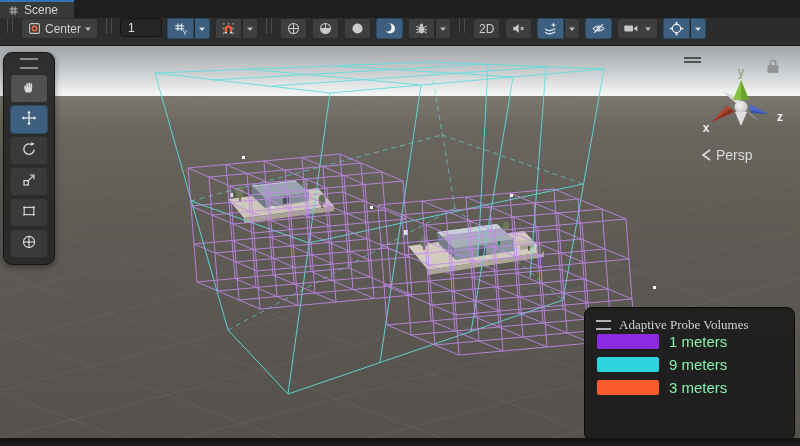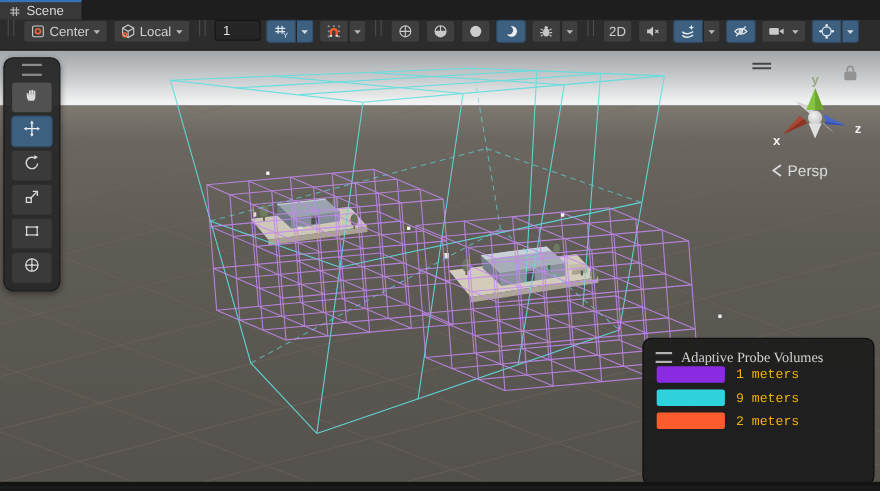--- a/index.html
+++ b/index.html
@@ -48,21 +48,21 @@
   
   .legend{position:absolute;left:584px;top:261px;width:211px;height:134px;box-sizing:border-box;
           background:rgba(30,30,30,.97);border:1px solid #0b0b0b;border-radius:8px;
           padding:9px 11px 6px;color:#ddd;}
   .lhead{display:flex;align-items:center;gap:8px;}
   .lhandle{width:15px;height:6px;border-top:2px solid #b3b3b3;border-bottom:2px solid #b3b3b3;}
   .ltitle{font-size:13px;color:#d2d2d2;font-family:Liberation Serif, serif;}
   .lsub{font-size:13px;color:#e8e8e8;margin:9px 0 7px 1px;}
   .lrow{display:flex;align-items:center;gap:10px;margin:0 0 6px 1px;}
   .lsw{width:62px;height:15px;border-radius:2px;flex:none;}
-  .llbl{font-size:12px;color:#eab308;font-family:Liberation Mono, monospace;}
+  .llbl{font-size:15px;color:#86efac;}
 </style>
 </head>
 <body>
 
 <div class="window">
 
   <div class="tabbar">
     <div class="tab">
       <span>
         <svg width="11" height="11" viewBox="0 0 12 12" stroke="#b5b5b5" stroke-width="1.2">
@@ -85,33 +85,20 @@
           <rect x="2.8" y="2.8" width="10.4" height="10.4" rx="1.5" stroke="#c9c9c9" stroke-width="1.1"></rect>
           <circle cx="8" cy="8" r="2.4" stroke="#ff6b3d" stroke-width="1.4"></circle>
         </svg>
       </span>
       <span>Center</span>
       <svg width="8" height="8" viewBox="0 0 8 8">
           <polygon points="1,2.6 7,2.6 4,6" fill="#b9b9b9"></polygon>
         </svg>
     </div>
 
-    <div class="tb">
-      <span>
-        <svg width="15" height="15" viewBox="0 0 16 16" fill="none" stroke="#c9c9c9" stroke-width="1.1">
-          <path d="M8 1.8 L13.4 4.9 V10.9 L8 14 L2.6 10.9 V4.9 Z"></path>
-          <path d="M2.6 4.9 L8 8 L13.4 4.9 M8 8 V14"></path>
-          <circle cx="4.6" cy="11.4" r="1.9" stroke="#ff6b3d" stroke-width="1.4"></circle>
-        </svg>
-      </span>
-      <span>Local</span>
-      <svg width="8" height="8" viewBox="0 0 8 8">
-          <polygon points="1,2.6 7,2.6 4,6" fill="#b9b9b9"></polygon>
-        </svg>
-    </div>
 
     <span class="vhandle"></span>
 
     <input class="num" value="1" style="">
 
     <div class="grp">
       <div class="tb on">
         <span>
           <svg width="15" height="15" viewBox="0 0 16 16" stroke="#e2e9ef" stroke-width="1.2">
             <line x1="5.2" y1="2.6" x2="5.2" y2="10.4"></line>
@@ -658,20 +645,20 @@
           <div class="lrow">
             <span class="lsw" style="background: rgb(138, 43, 226);"></span>
             <span class="llbl">1 meters</span>
           </div>
           <div class="lrow">
             <span class="lsw" style="background: rgb(46, 211, 222);"></span>
             <span class="llbl">9 meters</span>
           </div>
           <div class="lrow">
             <span class="lsw" style="background: rgb(252, 91, 46);"></span>
-            <span class="llbl">2 meters</span>
+            <span class="llbl">3 meters</span>
           </div>
         </div>
     </div>
 
     <div class="bottomstrip"></div>
   </div>
 </div>
 
 </body></html>

